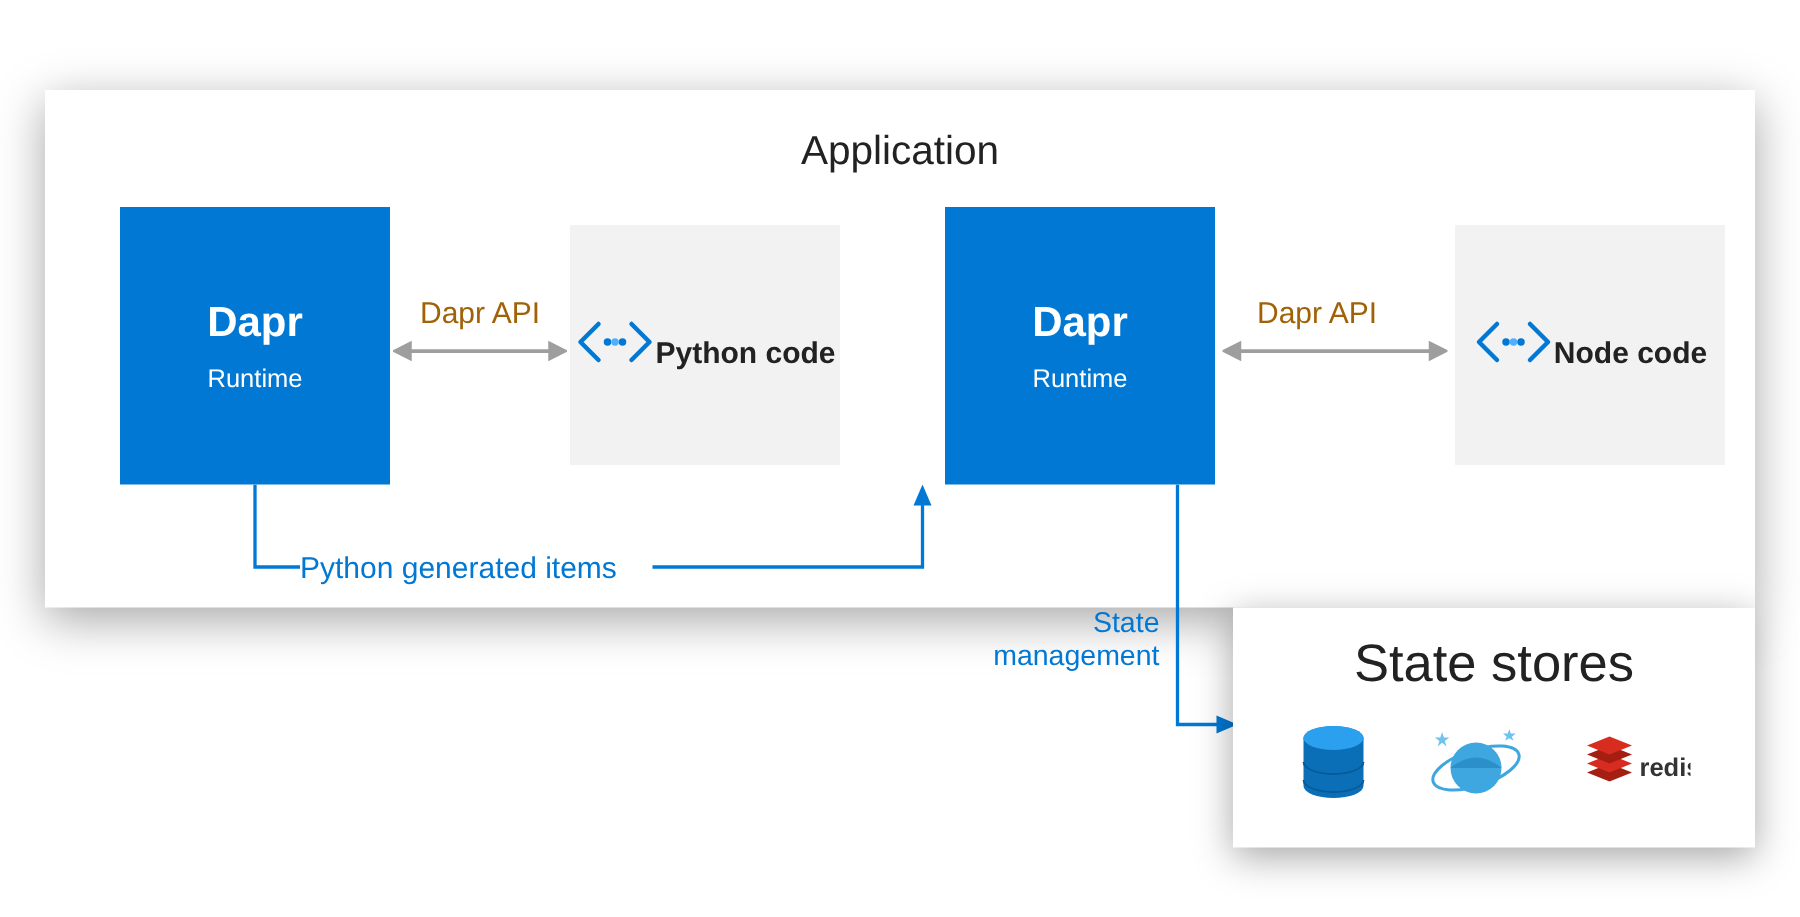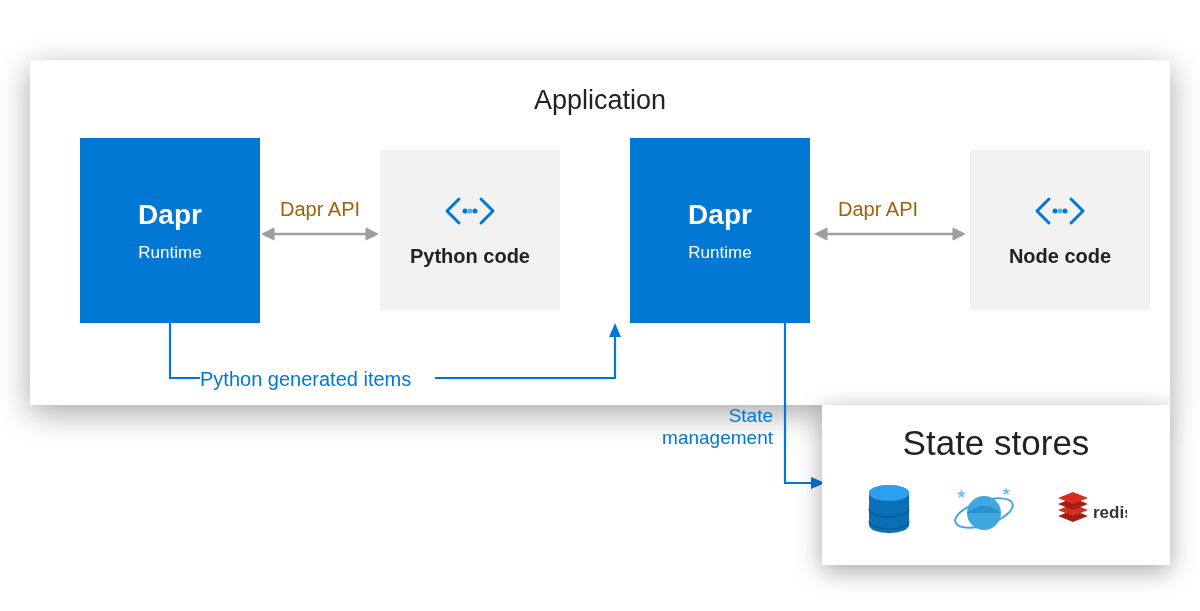--- a/index.html
+++ b/index.html
@@ -41,21 +41,21 @@
   }
   .dapr-box .dapr-title { font-size: 28px; font-weight: 600; }
   .dapr-box .dapr-sub { font-size: 17px; font-weight: 400; margin-top: 12px; }
   .dapr1 { left: 50px; top: 78px; width: 180px; height: 185px; }
   .dapr2 { left: 600px; top: 78px; width: 180px; height: 185px; }
   .code-box {
     position: absolute;
     background: #f2f2f2;
     text-align: center;
     display: flex;
-    flex-direction: column;
+    flex-direction: row;
     justify-content: center;
     align-items: center;
   }
   .code1 { left: 350px; top: 90px; width: 180px; height: 160px; }
   .code2 { left: 940px; top: 90px; width: 180px; height: 160px; }
   .code-label { font-size: 20px; color: #222; font-weight: 600; margin-top: 12px; }
   .dapr-api {
     position: absolute;
     font-size: 20px;
     color: #a16207;

